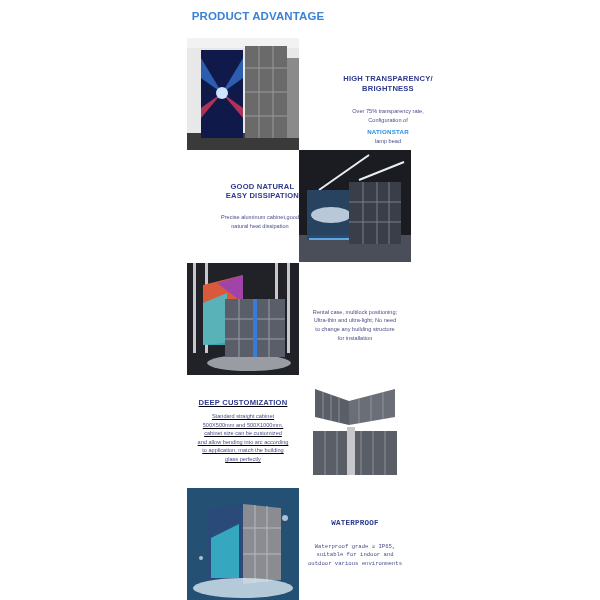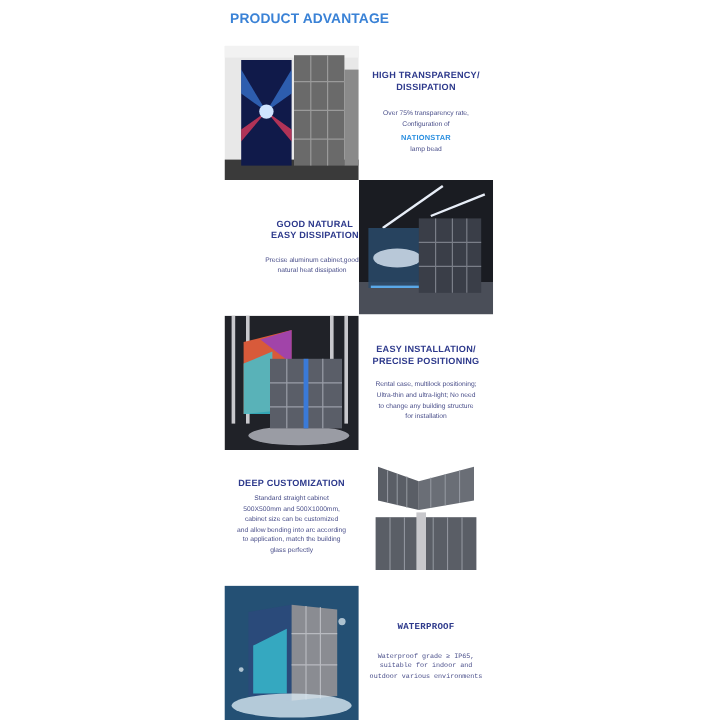--- a/index.html
+++ b/index.html
@@ -33,22 +33,22 @@
     <g stroke="#9a9a9a" stroke-width="1">
       <line x1="72" y1="8" x2="72" y2="100"></line>
         <line x1="86" y1="8" x2="86" y2="100"></line>
       <line x1="58" y1="30" x2="100" y2="30"></line>
         <line x1="58" y1="54" x2="100" y2="54"></line>
         <line x1="58" y1="78" x2="100" y2="78"></line>
     </g>
     <rect x="100" y="20" width="12" height="80" fill="#8a8a8a"></rect>
   </svg>
 </div>
-<div class="cell txt" style="left:299px;top:38px;">
-  <div class="h"><span>HIGH TRANSPARENCY/</span><br><span>DISSIPATION</span></div>
+<div class="cell txt" style="left:299px;top:54px;padding-left:33px;">
+  <div class="h"><span>HIGH TRANSPARENCY/</span><br><span>BRIGHTNESS</span></div>
   <div class="p" style="margin-top:14px;">
     <span>Over 75% transparency rate,</span><br><span>Configuration of</span>
   </div>
   <div class="brand">NATIONSTAR</div>
   <div class="p" style="margin-top:0;">lamp bead</div>
 </div>
 
 <div class="cell txt" style="left:187px;top:150px;align-items:flex-end;">
   <div class="h"><span>GOOD NATURAL</span><br><span>EASY DISSIPATION</span></div>
   <div class="p">
@@ -92,27 +92,26 @@
     <g stroke="#9a9ea8" stroke-width="1">
       <line x1="52" y1="36" x2="52" y2="94"></line>
         <line x1="82" y1="36" x2="82" y2="94"></line>
       <line x1="38" y1="56" x2="98" y2="56"></line>
         <line x1="38" y1="76" x2="98" y2="76"></line>
     </g>
     <rect x="66" y="36" width="4" height="58" fill="#3a7ad8"></rect>
   </svg>
 </div>
 <div class="cell txt" style="left:299px;top:263px;">
-  <div class="h"><span>EASY INSTALLATION/</span><br><span>PRECISE POSITIONING</span></div>
   <div class="p">
     <span>Rental case, multilock positioning;</span><br><span>Ultra-thin and ultra-light; No need</span><br><span>to change any building structure</span><br><span>for installation</span>
   </div>
 </div>
 
-<div class="cell txt" style="left:187px;top:375px;">
+<div class="cell txt" style="left:187px;top:375px;text-decoration:underline;">
   <div class="h">DEEP CUSTOMIZATION</div>
   <div class="p" style="margin-top:4px;">
     <span>Standard straight cabinet</span><br><span>500X500mm and 500X1000mm,</span><br><span>cabinet size can be customized</span><br><span>and allow bending into arc according</span><br><span>to application, match the building</span><br><span>glass perfectly</span>
   </div>
 </div>
 <div class="cell img" style="left:299px;top:375px;">
   <svg width="112" height="112" viewBox="0 0 112 112">
     <rect width="112" height="112" fill="#ffffff"></rect>
     <polygon points="16,14 50,26 50,50 16,42" fill="#5a5e66"></polygon>
     <polygon points="50,26 96,14 96,42 50,50" fill="#6a6e76"></polygon>

